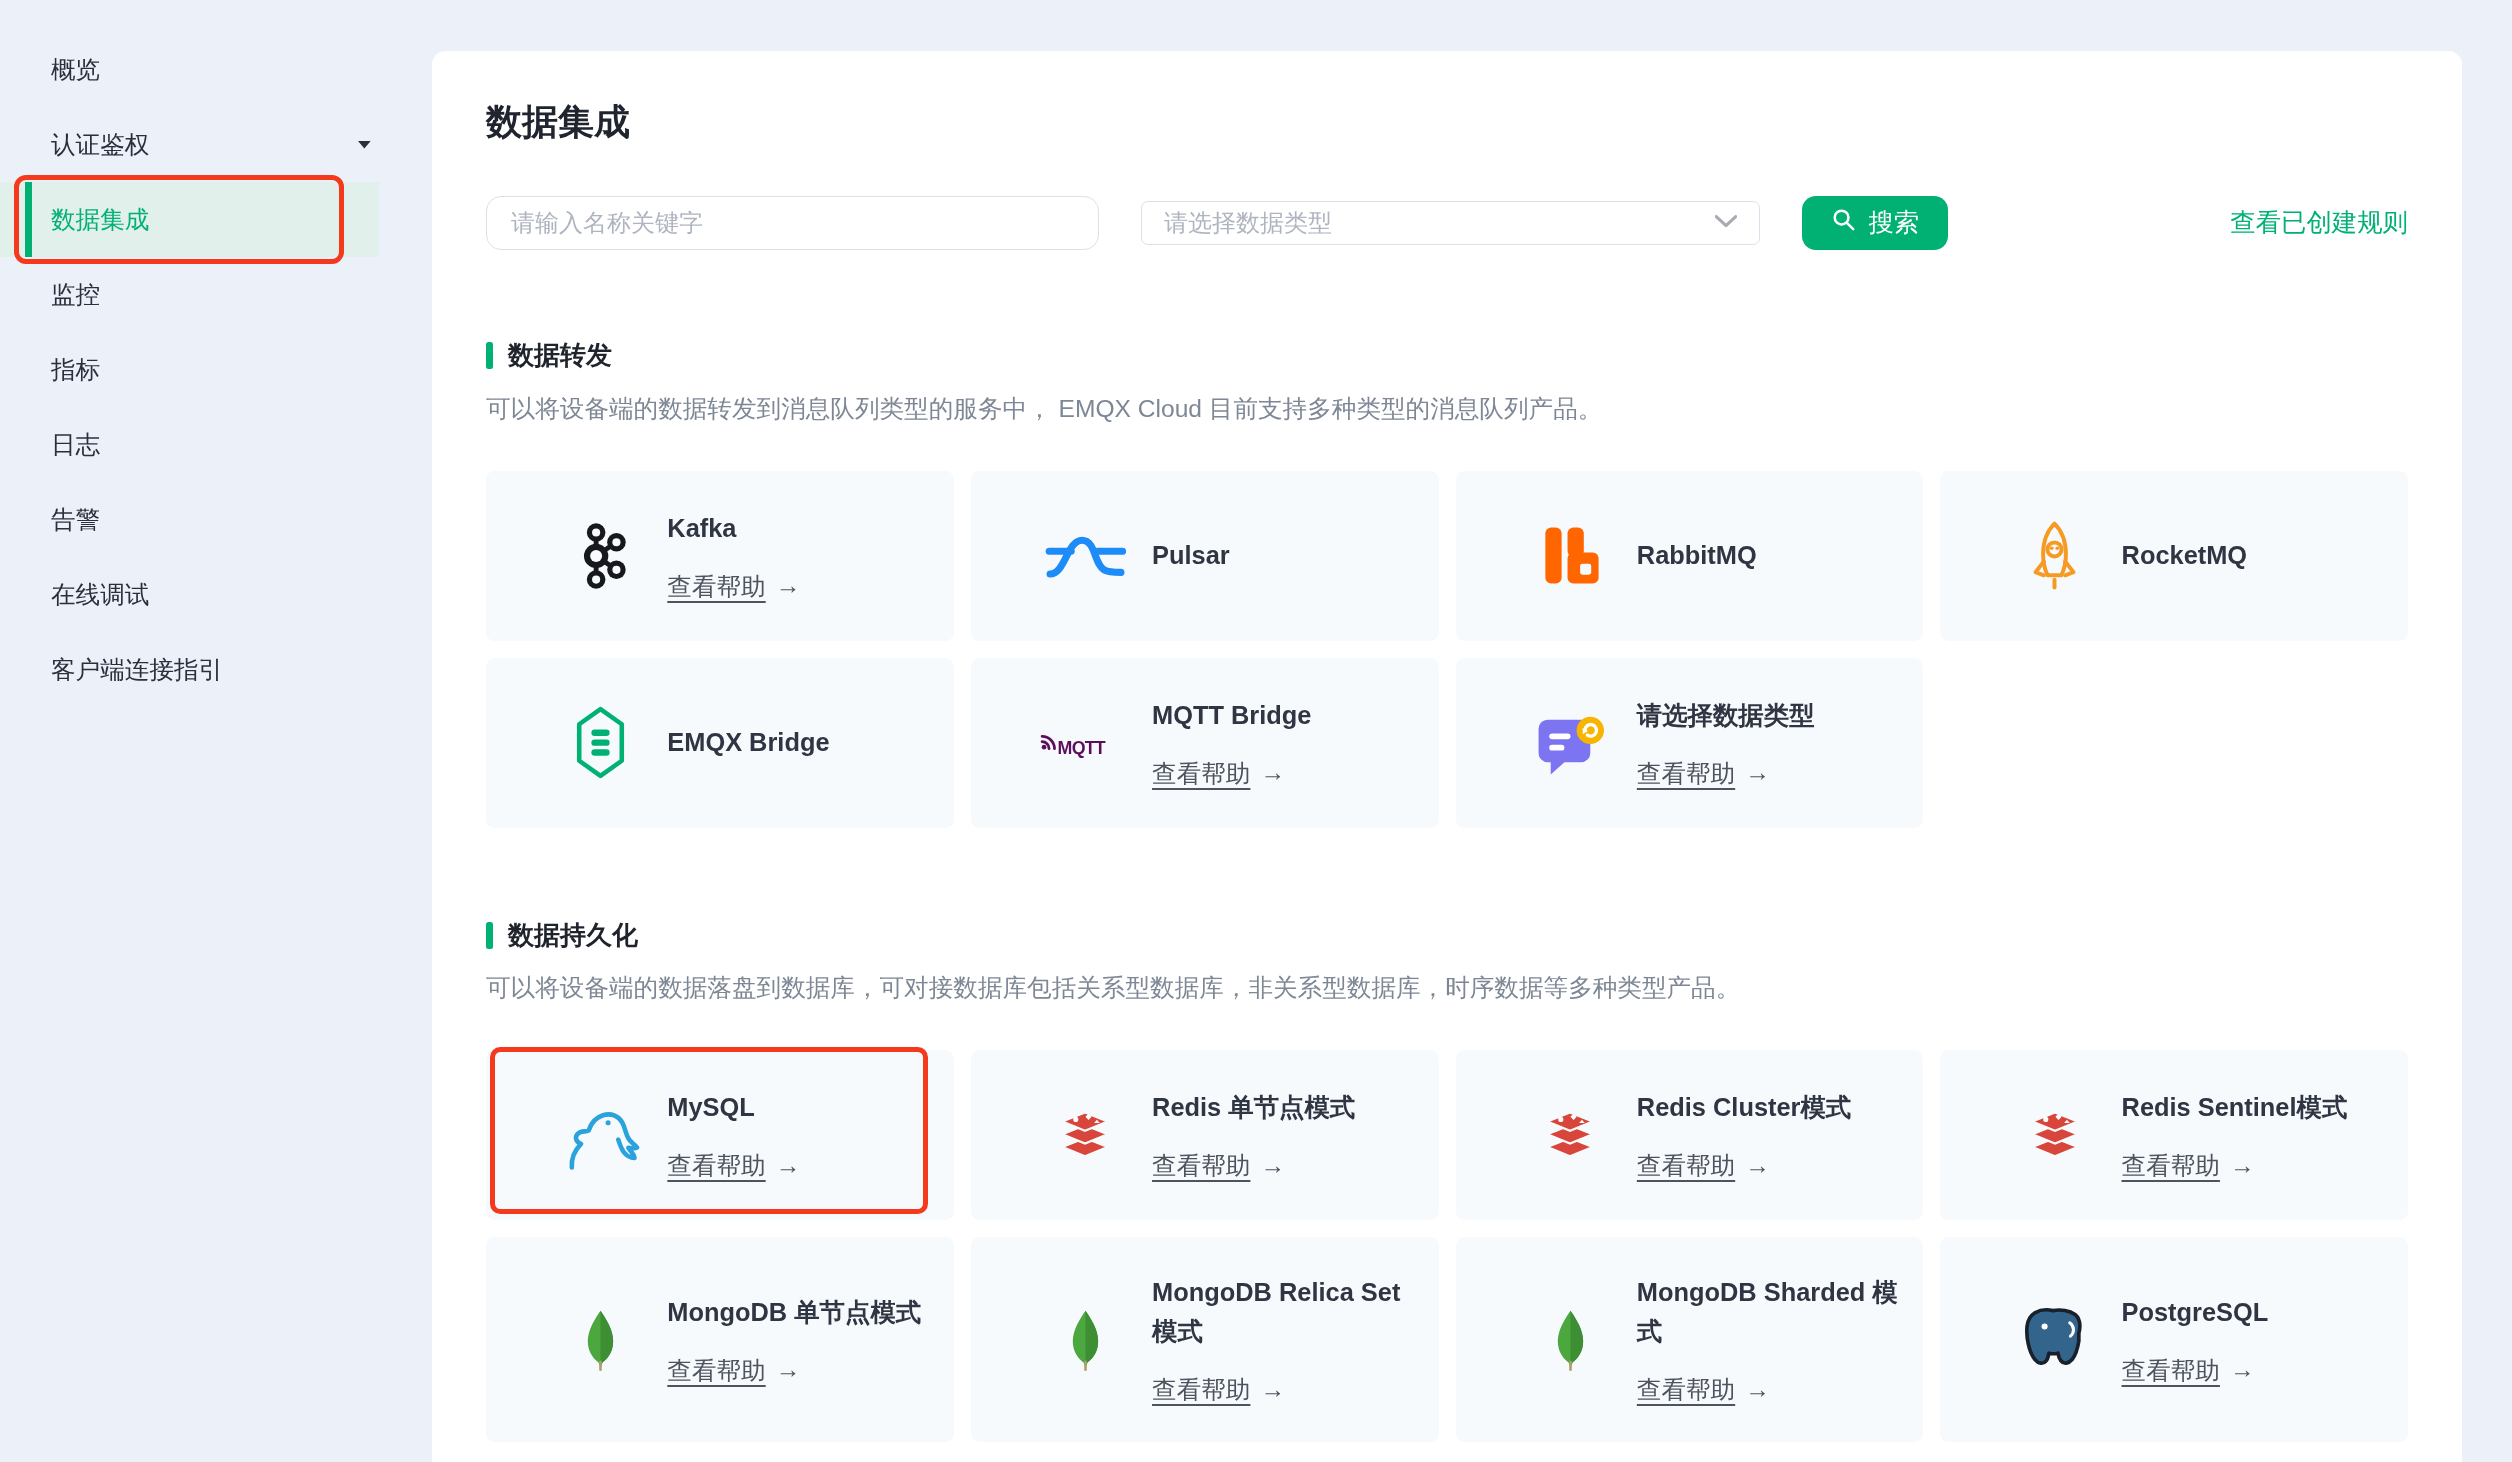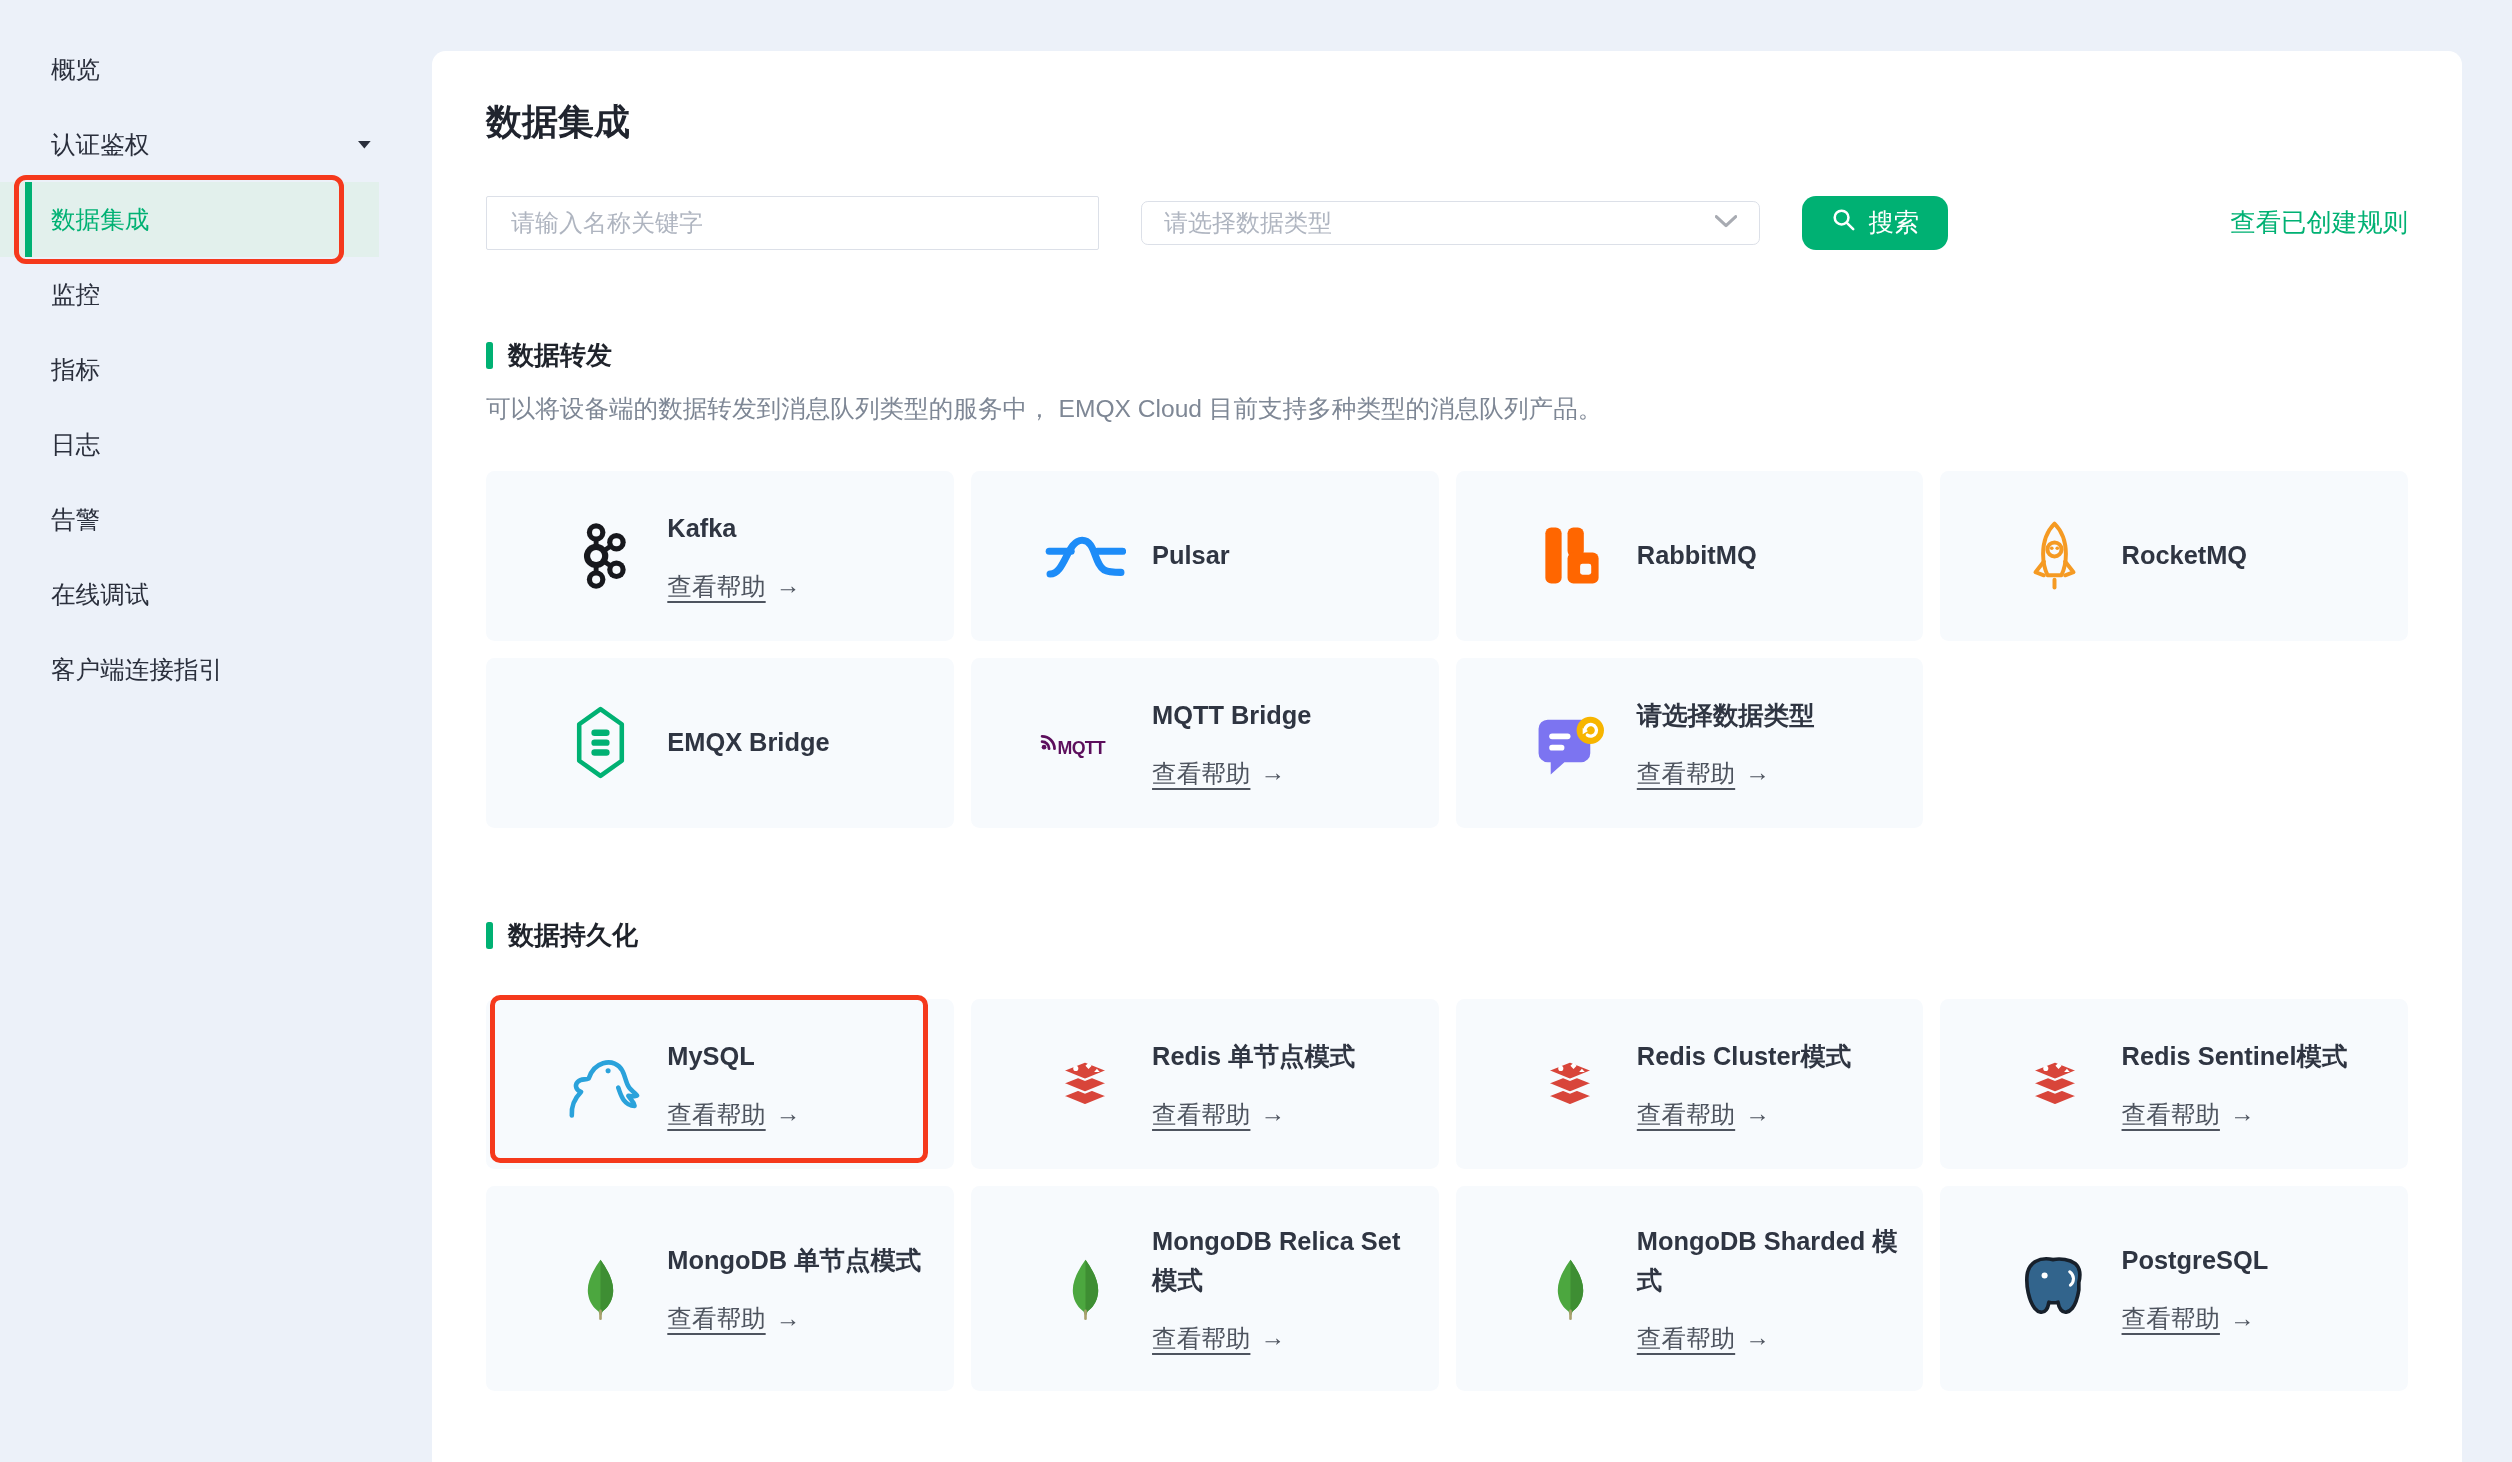--- a/index.html
+++ b/index.html
@@ -23,21 +23,21 @@
   .side-item .caret{position:absolute;right:61px;top:50%;transform:translateY(-50%);line-height:0;}
   .side-item.active{background:#E2F0EC;color:var(--accent);margin-right:53px;}
   .side-item.active .label{color:var(--accent);}
   .side-item.active::before{content:"";position:absolute;left:25.4px;top:0;bottom:0;width:6.8px;background:var(--accent);}
   .side-item.annotated::after{content:"";position:absolute;left:13.6px;right:35px;top:-6.8px;bottom:-6.8px;
     border:5.1px solid var(--red);border-radius:12px;pointer-events:none;}
   
   .panel{position:absolute;left:432px;top:51px;width:2030px;height:1526px;background:#fff;border-radius:13.6px;padding:47px 54px;}
   .page-title{font-size:36px;font-weight:700;color:#20242E;margin-bottom:49px;}
   .filter-row{display:flex;align-items:center;gap:42px;height:54px;}
-  .text-input{width:613px;height:54px;border:1.7px solid #DCE0E8;border-radius:2px;background:#fff;
+  .text-input{width:613px;height:54px;border:1.7px solid #DCE0E8;border-radius:15px;background:#fff;
     font-size:24px;padding:0 24px;color:#701a75;outline:none;font-family:inherit;}
   .text-input::placeholder{color:#AFB5C0;}
   .select-box{width:619px;height:44px;border:1.7px solid #DCE0E8;border-radius:6.8px;background:#fff;
     display:flex;align-items:center;justify-content:space-between;padding:0 22px;cursor:pointer;}
   .select-placeholder{font-size:24px;color:#AFB5C0;}
   .search-btn{height:54px;padding:0 29px;background:var(--accent);border:none;border-radius:14px;color:#fff;
     font-size:25.4px;display:flex;align-items:center;gap:12px;cursor:pointer;font-family:inherit;}
   .rules-link{margin-left:auto;color:var(--accent);font-size:25.4px;text-decoration:none;cursor:pointer;}
   
   .section{margin-top:88px;}
@@ -275,20 +275,21 @@
       </div>
     </div>
   </div>
         </div>
   </section>
       <section class="section persist">
     <div class="sec-head">
       <span class="sec-bar"></span>
       <span class="sec-title">数据持久化</span>
     </div>
+    <p class="sec-desc">可以将设备端的数据落盘到数据库，可对接数据库包括关系型数据库，非关系型数据库，时序数据等多种类型产品。</p>
     <div class="grid persist">
           <div class="card annotated">
     <span class="icon-slot">
               <svg viewBox="0 0 48 48" width="81" height="81">
                 <g fill="none" stroke="#2AA2DB" stroke-width="2.7" stroke-linecap="round" stroke-linejoin="round">
                   <path d="M7 43 c-0.5 -7 2.5 -11 5.5 -14 c-3 -1 -4 -4 -2 -6 c2 -2 4.5 -1 6.5 -2 c1 -3 3.5 -7.5 8.5 -9 c5 -1.5 9.5 0.5 11.5 4.5 c1.8 3.3 1.8 7 4 10 c1.4 1.9 3.4 2.8 4.7 4.6 c-1.9 0.6 -3.6 0.6 -5.2 0.2 c1.2 2 3.2 3.2 3.7 6 c-2.6 -0.1 -4.9 -1.5 -6.4 -3.5 c-1.6 -2.1 -2.3 -4.8 -3.3 -7.3"></path>
                 </g>
                 <circle cx="28.5" cy="16.5" r="1.5" fill="#2AA2DB"></circle>
               </svg>
             </span>

